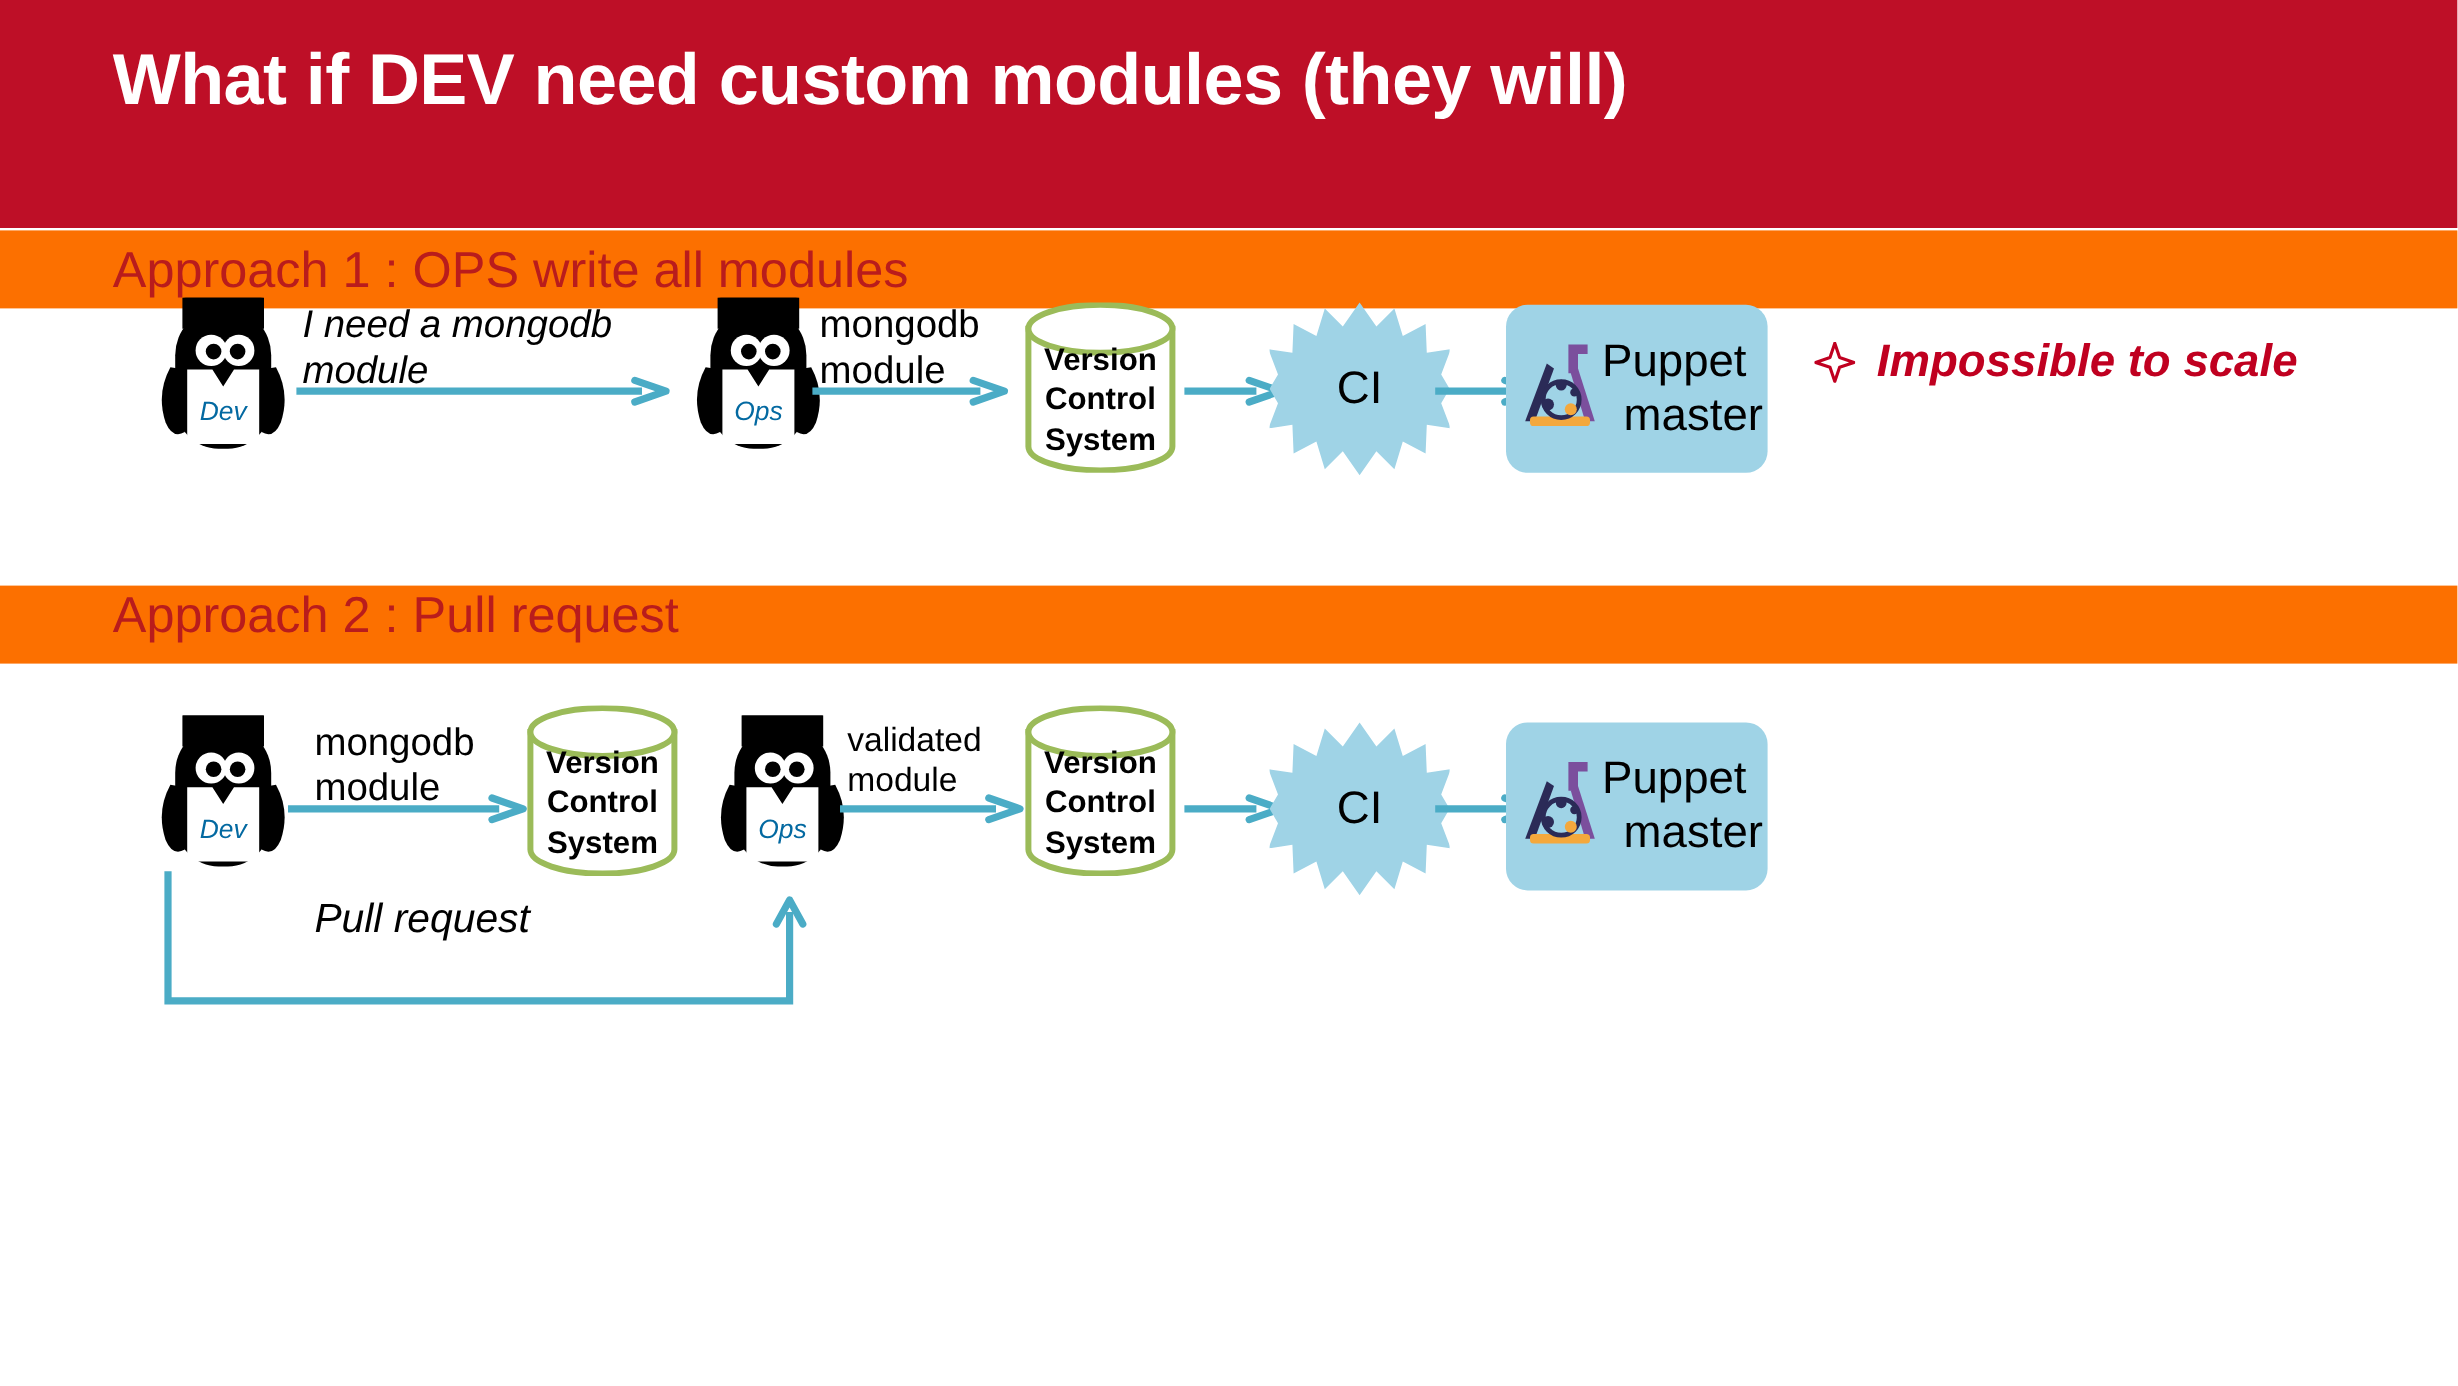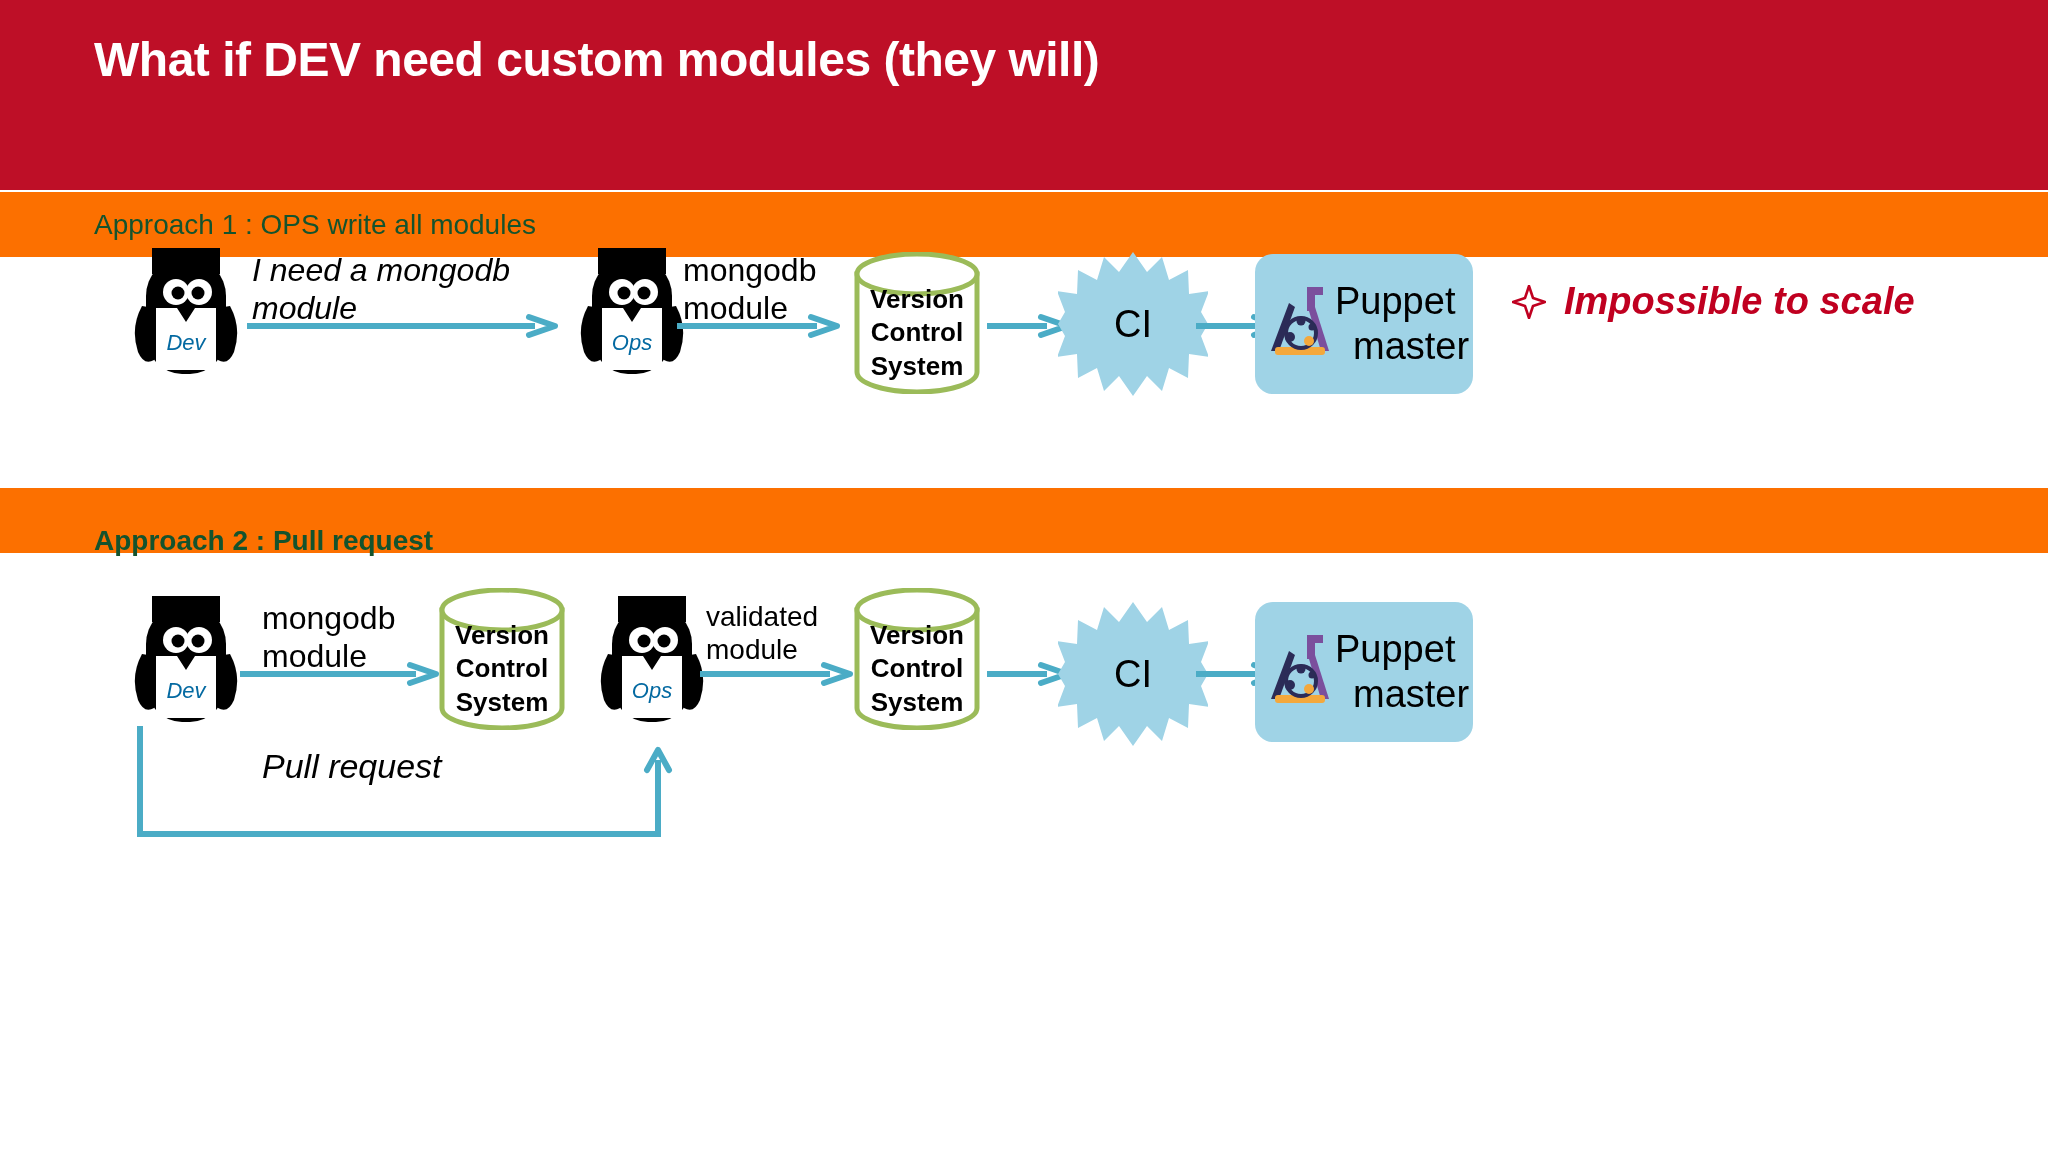--- a/index.html
+++ b/index.html
@@ -9,36 +9,36 @@
     background:#ffffff;
   }
 
   
   .title-bar{
     position:absolute;left:0;top:0;width:2048px;height:190px;
     background:#be0f27;
   }
   .title-text{
     position:absolute;left:94px;top:32px;width:1880px;
-    font-size:48px;font-weight:bold;color:#ffffff;
+    font-size:60px;font-weight:bold;color:#ffffff;
     letter-spacing:-0.5px;line-height:1.15;white-space:nowrap;
   }
 
   
   .section-bar{
     position:absolute;left:0;width:2048px;height:65px;background:#fc7000;
   }
   .section-bar.one{top:192px;}
   .section-bar.two{top:488px;}
   .section-label{
-    position:absolute;left:94px;font-size:28px;color:#14532d;
+    position:absolute;left:94px;font-size:42px;color:#b91c1c;
     line-height:65px;white-space:nowrap;font-weight:normal;
   }
   .section-label.one{top:192px;}
-  .section-label.two{top:508px;font-weight:bold;}
+  .section-label.two{top:480px;}
 
   
   .row{position:absolute;left:0;width:2048px;}
   .row.one{top:258px;height:230px;}
   .row.two{top:554px;height:270px;}
 
   
   .penguin{position:absolute;}
   .penguin svg{display:block;}
   .penguin .tag{

